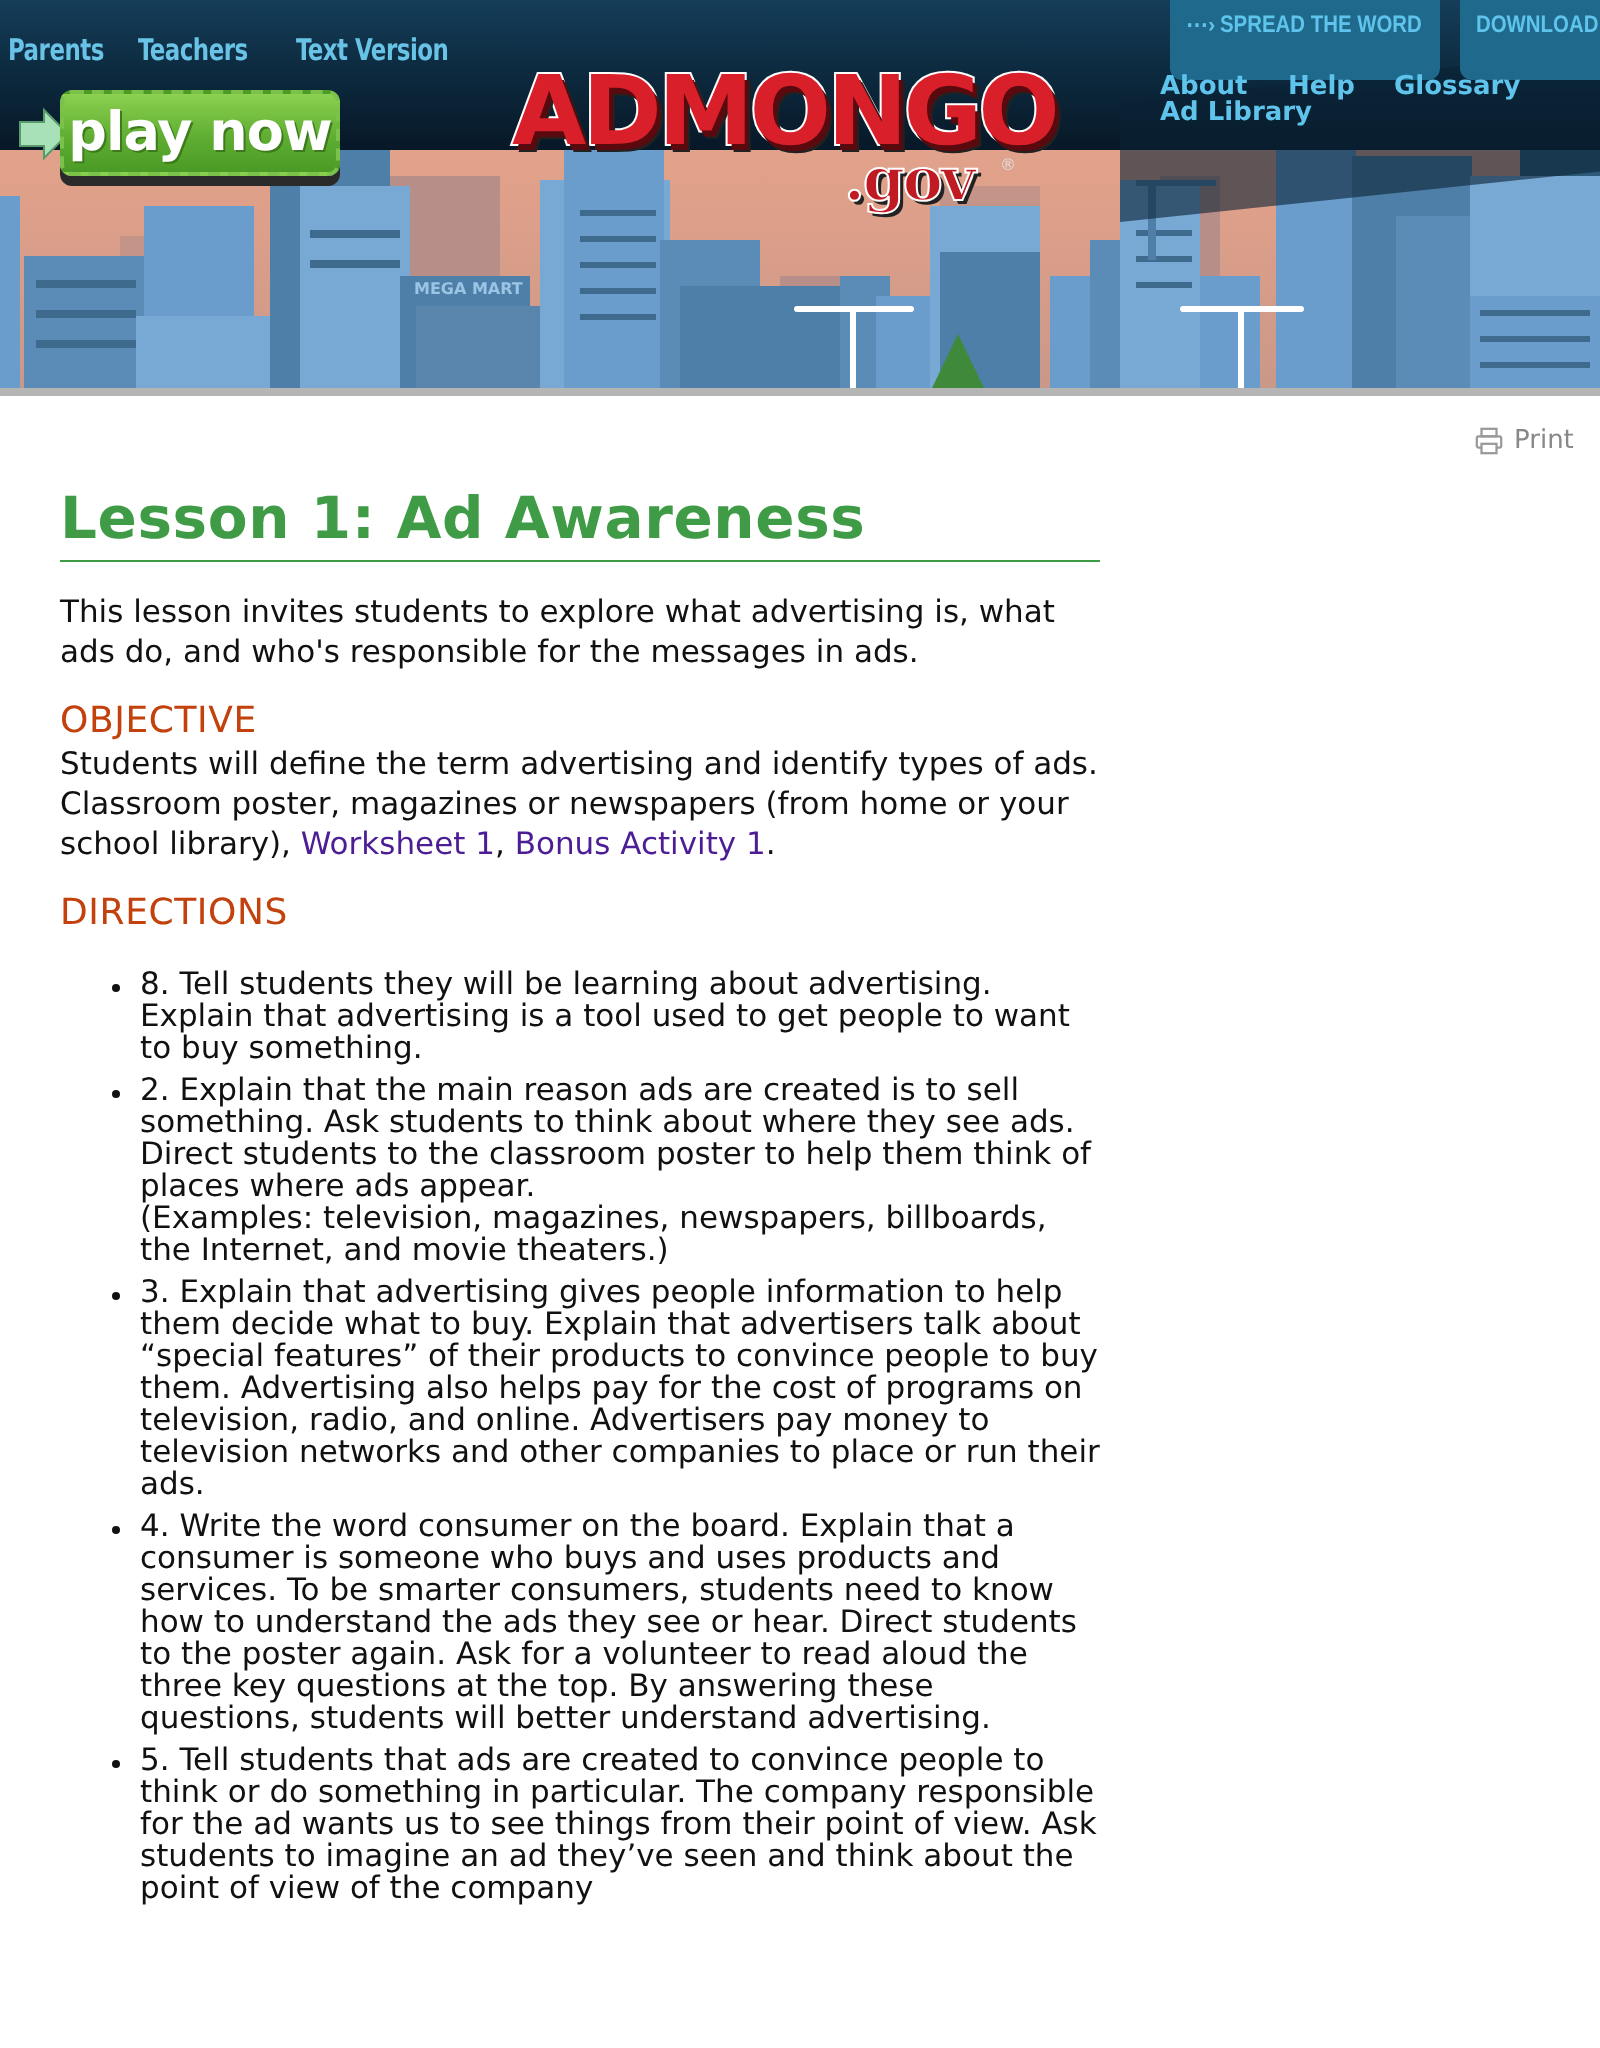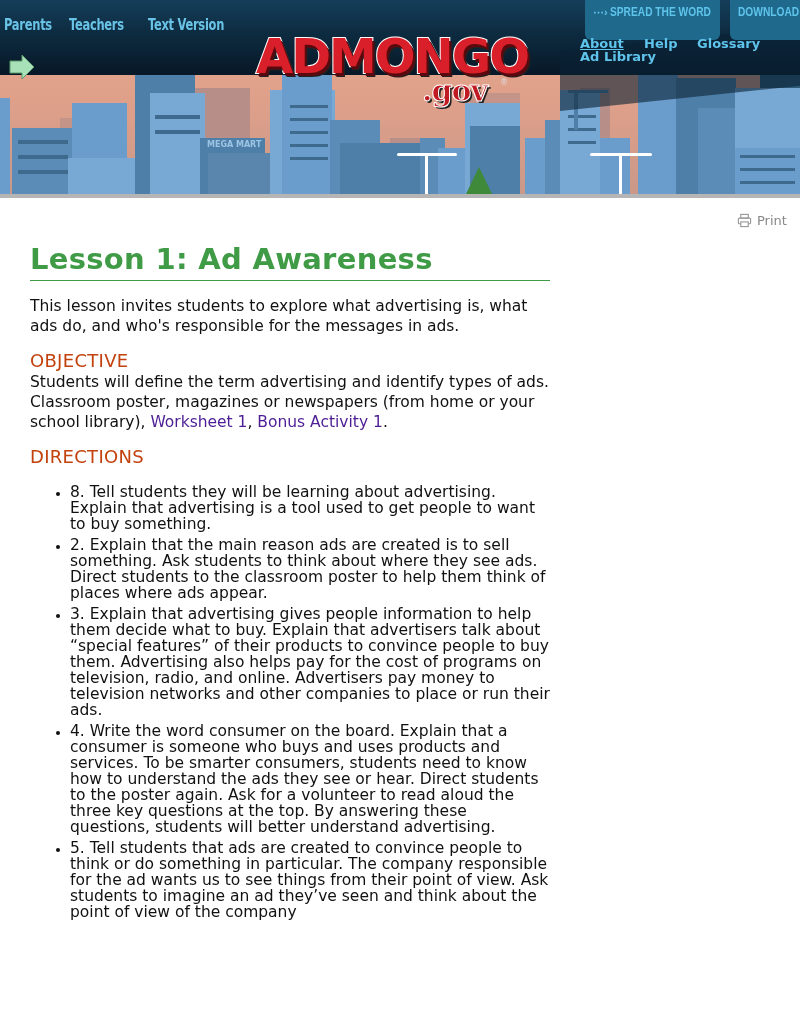--- a/index.html
+++ b/index.html
@@ -146,37 +146,40 @@
   </div>
 
   <a class="top-link" style="left:4px;" href="#">Parents</a>
   <a class="top-link" style="left:69px;" href="#">Teachers</a>
   <a class="top-link" style="left:148px;" href="#">Text Version</a>
 
   <div id="play-now">
     <svg id="play-arrow" viewBox="0 0 28 28">
       <polygon points="2,8 14,8 14,2 26,14 14,26 14,20 2,20" fill="#a8e0b8" stroke="#5a9a6a" stroke-width="1"></polygon>
     </svg>
+    <div id="play-btn">
+      <div id="play-label">play now</div>
+    </div>
   </div>
 
   <div id="logo">
     <div id="logo-main">ADMONGO</div>
     <div id="logo-gov">.gov</div>
     <div id="logo-reg">®</div>
   </div>
 
   <div id="spread-btn" class="pill">
     <span style="display:inline-block;width:14px;font-size:11px;">⋯›</span>
     <span class="label">SPREAD THE WORD</span>
   </div>
   <div id="download-btn" class="pill">
     <span class="label">DOWNLOAD</span>
   </div>
 
-  <a class="nav-link" style="left:580px;top:36px;text-decoration:underline;" href="#">About</a>
+  <a class="nav-link" style="left:580px;top:36px;" href="#">About</a>
   <a class="nav-link" style="left:644px;top:36px;" href="#">Help</a>
   <a class="nav-link" style="left:697px;top:36px;" href="#">Glossary</a>
   <a class="nav-link" style="left:580px;top:49px;" href="#">Ad Library</a>
 </div>
 
 <a id="print-link" href="#">
   <svg id="print-icon" viewBox="0 0 16 16">
     <rect x="4" y="1.5" width="8" height="4" fill="none" stroke="#999" stroke-width="1.2"></rect>
     <rect x="1.5" y="5.5" width="13" height="6" rx="1" fill="none" stroke="#999" stroke-width="1.2"></rect>
     <rect x="4" y="9.5" width="8" height="5" fill="#fff" stroke="#999" stroke-width="1.2"></rect>
@@ -191,18 +194,18 @@
 
   <h2 class="section-head">OBJECTIVE</h2>
   <p class="para">Students will define the term advertising and identify types of ads.</p>
 
   <p class="para"><span>Classroom poster, magazines or newspapers (from home or your school library), </span><a class="link" href="#">Worksheet 1</a><span>, </span><a class="link" href="#">Bonus Activity 1</a><span>.</span></p>
 
   <h2 class="section-head">DIRECTIONS</h2>
 
   <ul id="directions-list">
     <li><span>8. Tell students they will be learning about advertising. Explain that advertising is a tool used to get people to want to buy something.</span></li>
-    <li><span>2. Explain that the main reason ads are created is to sell something. Ask students to think about where they see ads. Direct students to the classroom poster to help them think of places where ads appear.</span><br></li>
+    <li><span>2. Explain that the main reason ads are created is to sell something. Ask students to think about where they see ads. Direct students to the classroom poster to help them think of places where ads appear.</span><br><span>(Examples: television, magazines, newspapers, billboards, the Internet, and movie theaters.)</span></li>
     <li><span>3. Explain that advertising gives people information to help them decide what to buy. Explain that advertisers talk about “special features” of their products to convince people to buy them. Advertising also helps pay for the cost of programs on television, radio, and online. Advertisers pay money to television networks and other companies to place or run their ads.</span></li>
     <li><span>4. Write the word consumer on the board. Explain that a consumer is someone who buys and uses products and services. To be smarter consumers, students need to know how to understand the ads they see or hear. Direct students to the poster again. Ask for a volunteer to read aloud the three key questions at the top. By answering these questions, students will better understand advertising.</span></li>
     <li><span>5. Tell students that ads are created to convince people to think or do something in particular. The company responsible for the ad wants us to see things from their point of view. Ask students to imagine an ad they’ve seen and think about the point of view of the company</span></li>
   </ul>
 </div>
 
 </body></html>

